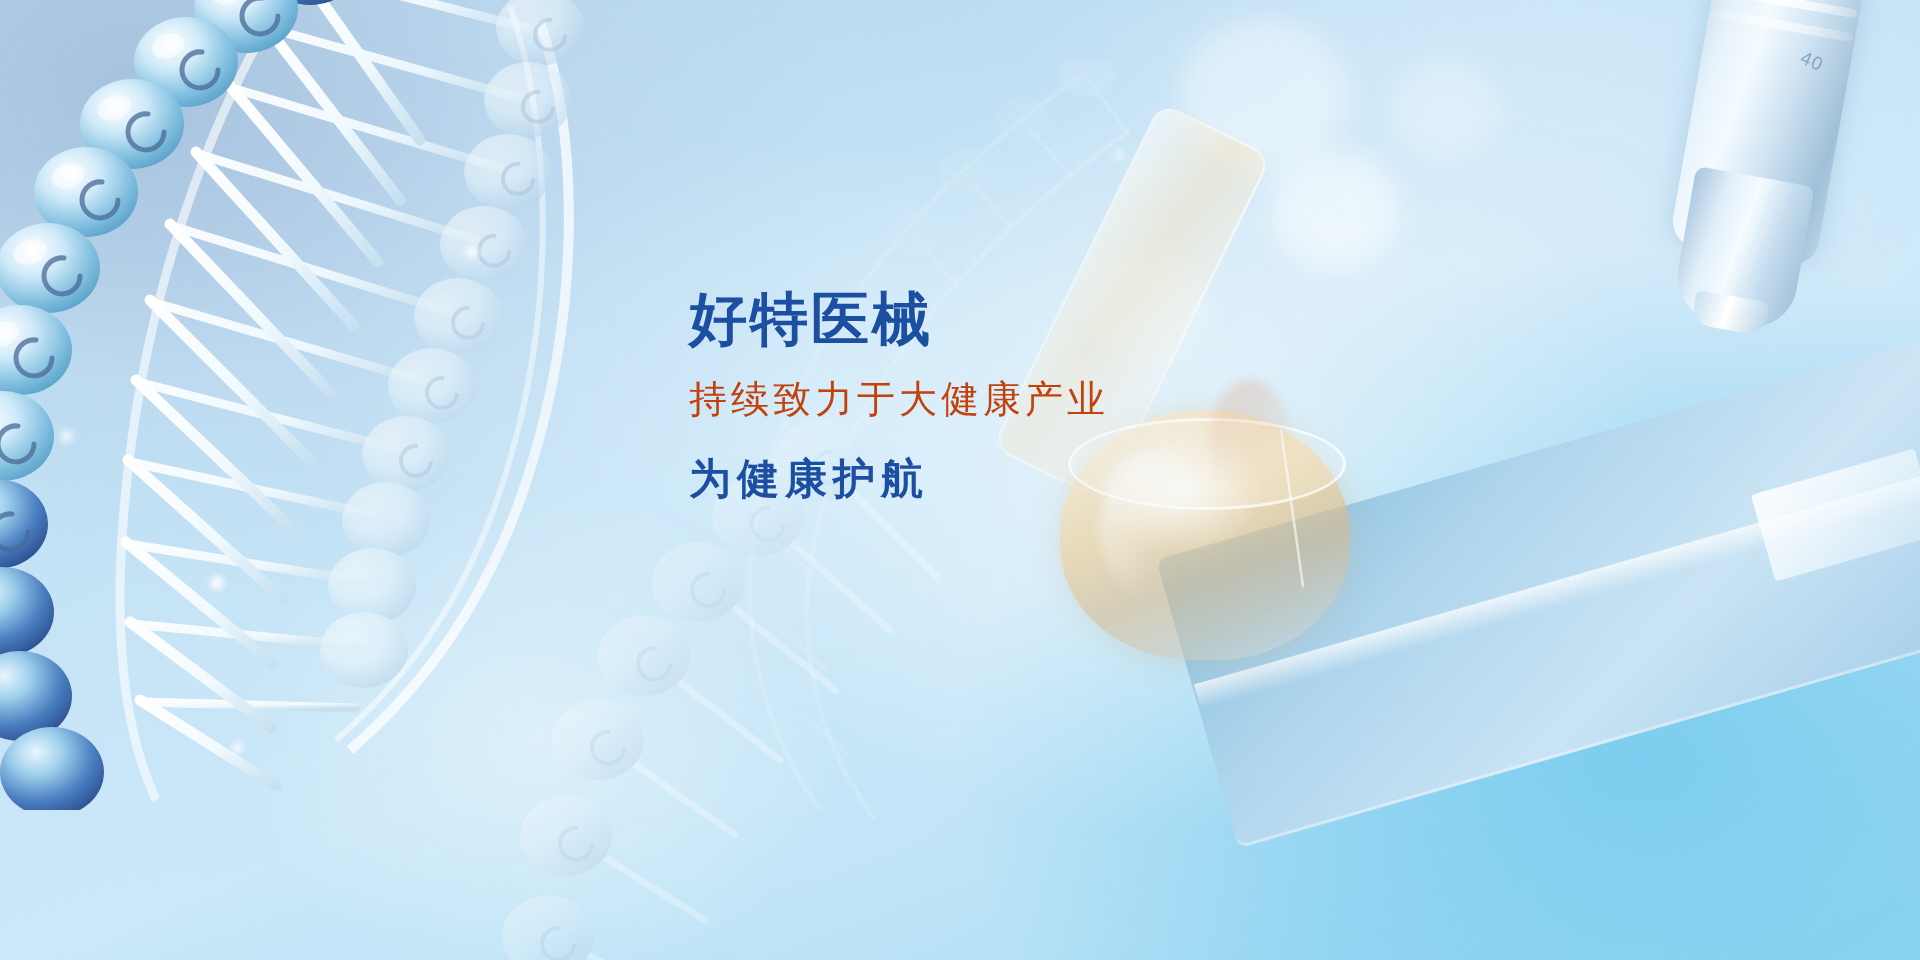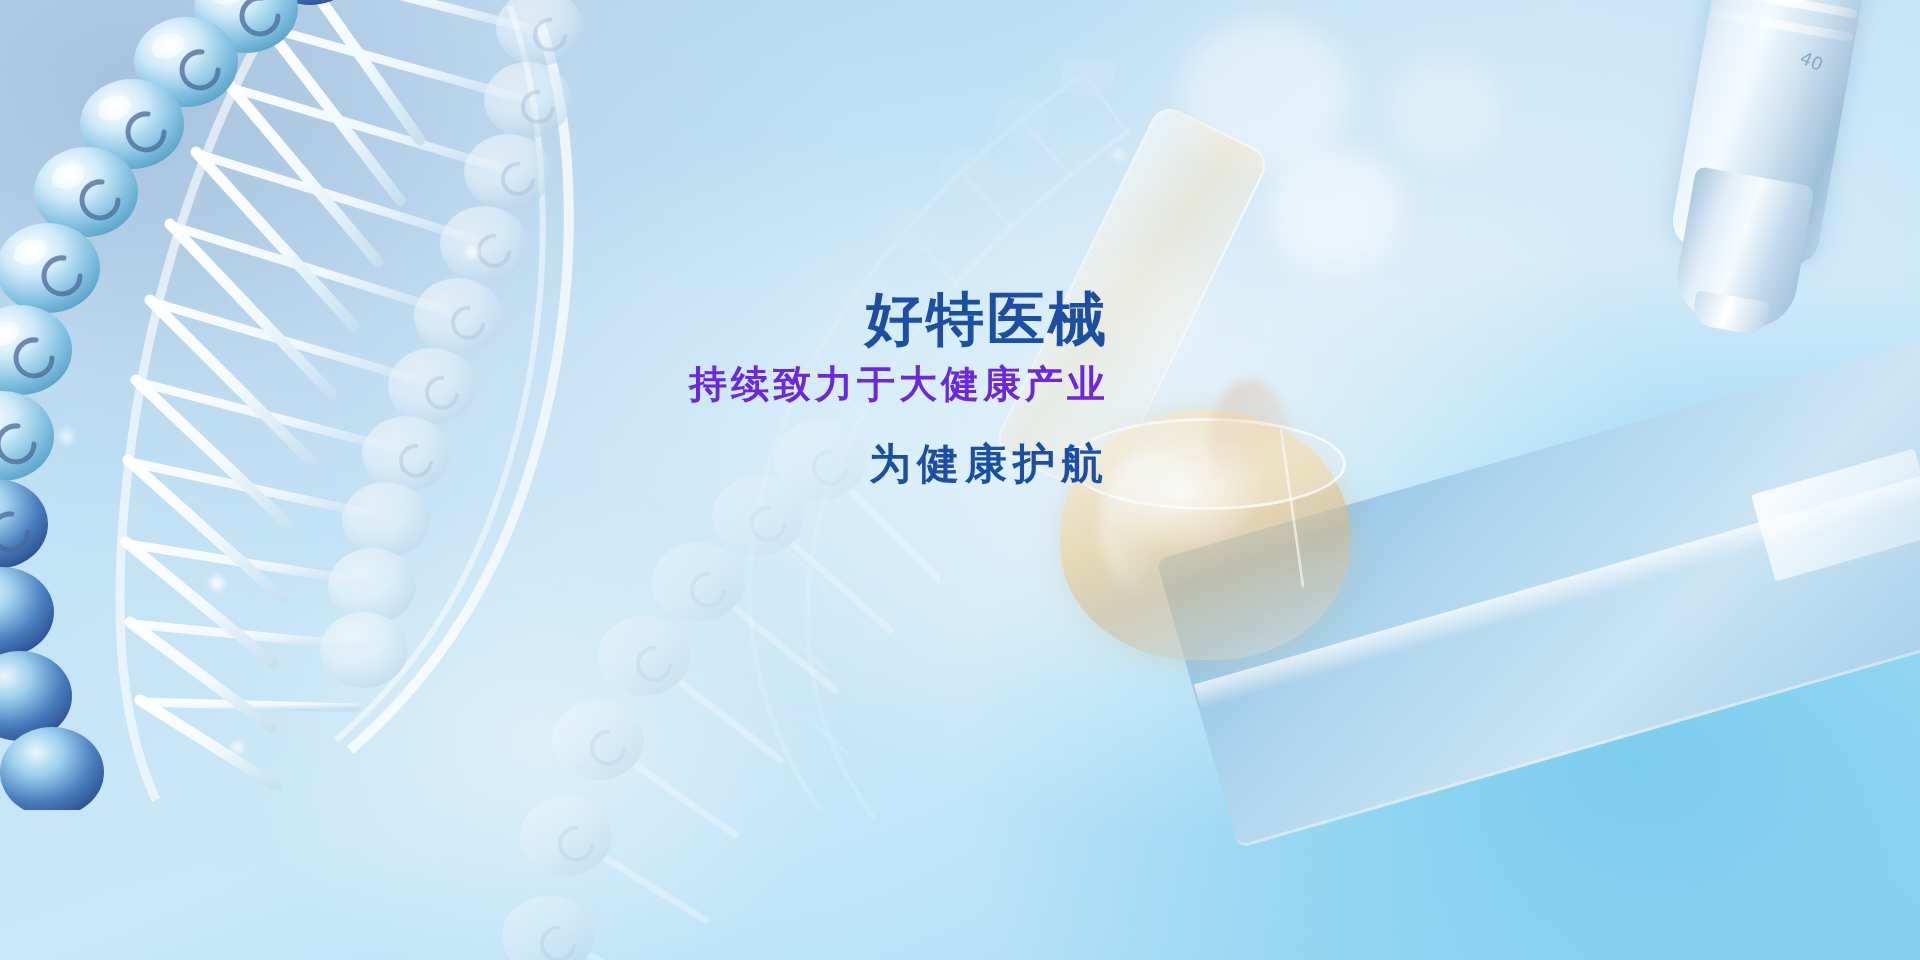--- a/index.html
+++ b/index.html
@@ -146,32 +146,32 @@
   
   .speck{position:absolute;border-radius:50%;background:rgba(255,255,255,.85);filter:blur(3px);}
 
   
   .copy{
     position:absolute;left:0;top:0;width:1920px;height:960px;
     display:flex;flex-direction:column;align-items:center;justify-content:flex-start;
   }
   .copy-inner{
     margin-top:288px;margin-left:-122px;
-    display:flex;flex-direction:column;align-items:flex-end;
+    display:flex;flex-direction:column;align-items:flex-start;
   }
   .headline{
     font-family:"Liberation Sans","DejaVu Sans",sans-serif;
     font-size:58px;font-weight:bold;color:#1c4fa1;
     letter-spacing:3px;line-height:1.08;
     white-space:nowrap;
   }
   .subline{
-    margin-top:13px;
+    margin-top:28px;
     font-family:"Liberation Sans","DejaVu Sans",sans-serif;
-    font-size:38px;font-weight:bold;color:#6d28d9;
+    font-size:38px;font-weight:normal;color:#c2410c;
     letter-spacing:4px;line-height:1.1;
     white-space:nowrap;
   }
   .tagline{
     margin-top:36px;
     font-family:"Liberation Sans","DejaVu Sans",sans-serif;
     font-size:42px;font-weight:bold;color:#1c4fa1;
     letter-spacing:6px;line-height:1.1;
     white-space:nowrap;
   }

